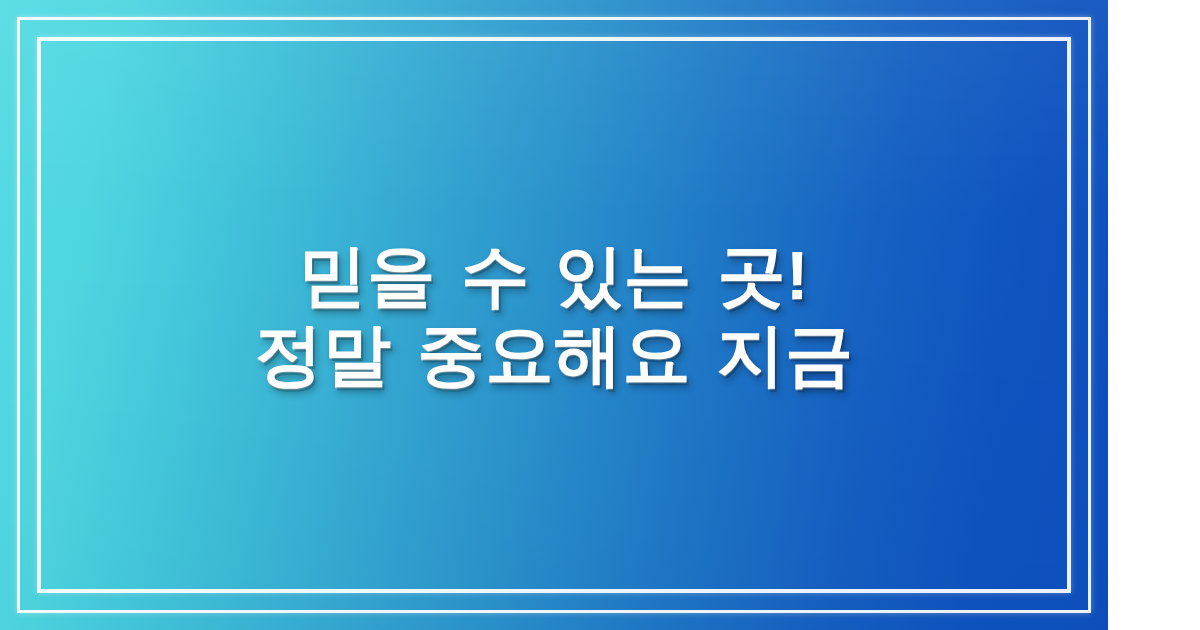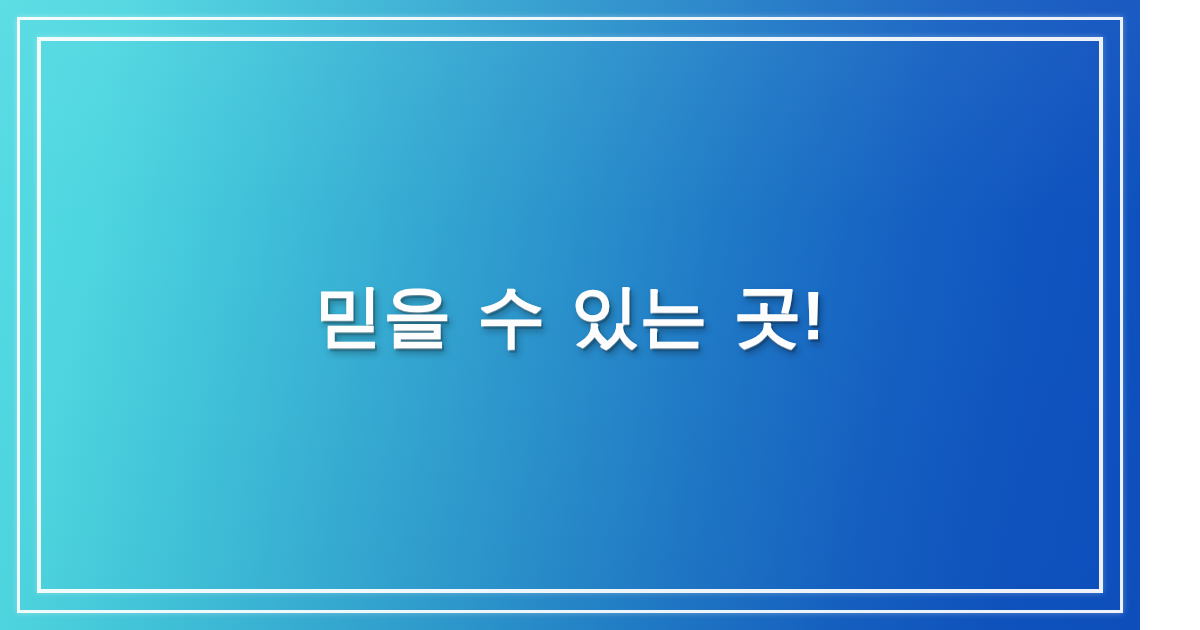--- a/index.html
+++ b/index.html
@@ -19,21 +19,20 @@
       linear-gradient(100deg,
         #55dbe3 0%,
         #4ed6e0 10%,
         #41c3da 22%,
         #35a9d2 36%,
         #2b93cc 48%,
         #1f78c6 62%,
         #1560c2 76%,
         #0f53bf 88%,
         #0d4fbe 100%);
-    padding-left: 32px;
   }
 
   
   .bg-sheen {
     position: absolute;
     inset: 0;
     background: linear-gradient(180deg,
         rgba(255,255,255,0.05) 0%,
         rgba(255,255,255,0.00) 35%,
         rgba(0,0,0,0.015) 100%);
@@ -105,16 +104,17 @@
 <div id="banner">
 
   <div class="bg-sheen"></div>
 
   <div class="frame frame-outer"></div>
   <div class="frame frame-inner"></div>
 
   <div class="headline-wrap">
     <h1 class="headline">
       <span class="line">믿을 수 있는 곳!</span>
+      <span class="line">정말 중요해요 지금</span>
     </h1>
   </div>
 
 </div>
 
 </body></html>

